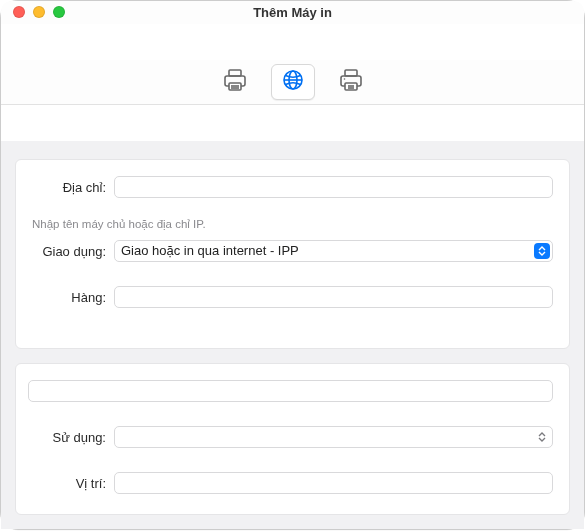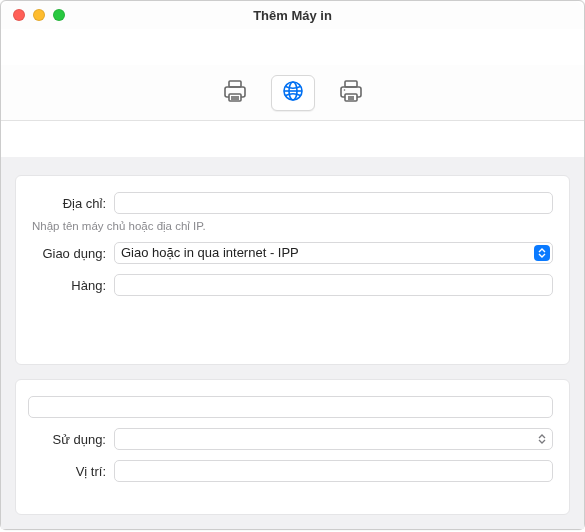--- a/index.html
+++ b/index.html
@@ -8,21 +8,21 @@
   background: #fff;
   width: 585px;
   height: 532px;
   overflow: hidden;
 }
 .window {
   width: 585px;
   height: 530px;
   background: #fff;
   border: 1px solid #ccc;
-  border-radius: 6px;
+  border-radius: 18px;
   display: flex;
   flex-direction: column;
   box-shadow: 0 0 0 0.5px rgba(0,0,0,0.05);
   gap: 36px;
 }
 .titlebar {
   height: 28px;
   display: flex;
   align-items: center;
   position: relative;
@@ -88,23 +88,23 @@
   background: #fff;
   border: 1px solid #e5e5e7;
   border-radius: 6px;
   padding: 16px 16px 16px 12px;
 }
 .panel.top { min-height: 190px; }
 .panel.bottom { margin-top: 14px; }
 .form-row {
   display: flex;
   align-items: center;
-  margin-bottom: 10px;
-}
-.form-row:last-child { margin-bottom: 16px; align-items: center; }
+  margin-bottom: 24px;
+}
+.form-row:last-child { margin-bottom: 4px; align-items: center; }
 .form-label {
   width: 86px;
   text-align: right;
   font-size: 13px;
   color: #2a2a2a;
   padding-right: 8px;
   flex-shrink: 0;
 }
 .form-input, .form-select {
   flex: 1;

